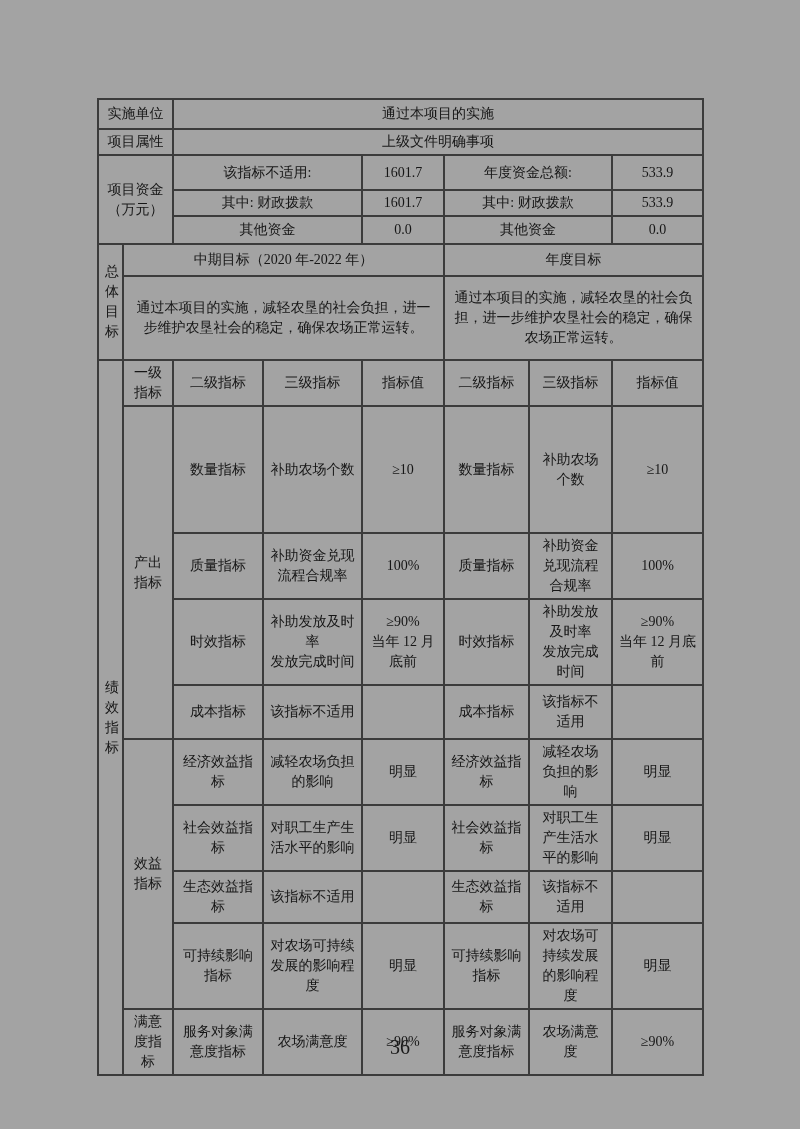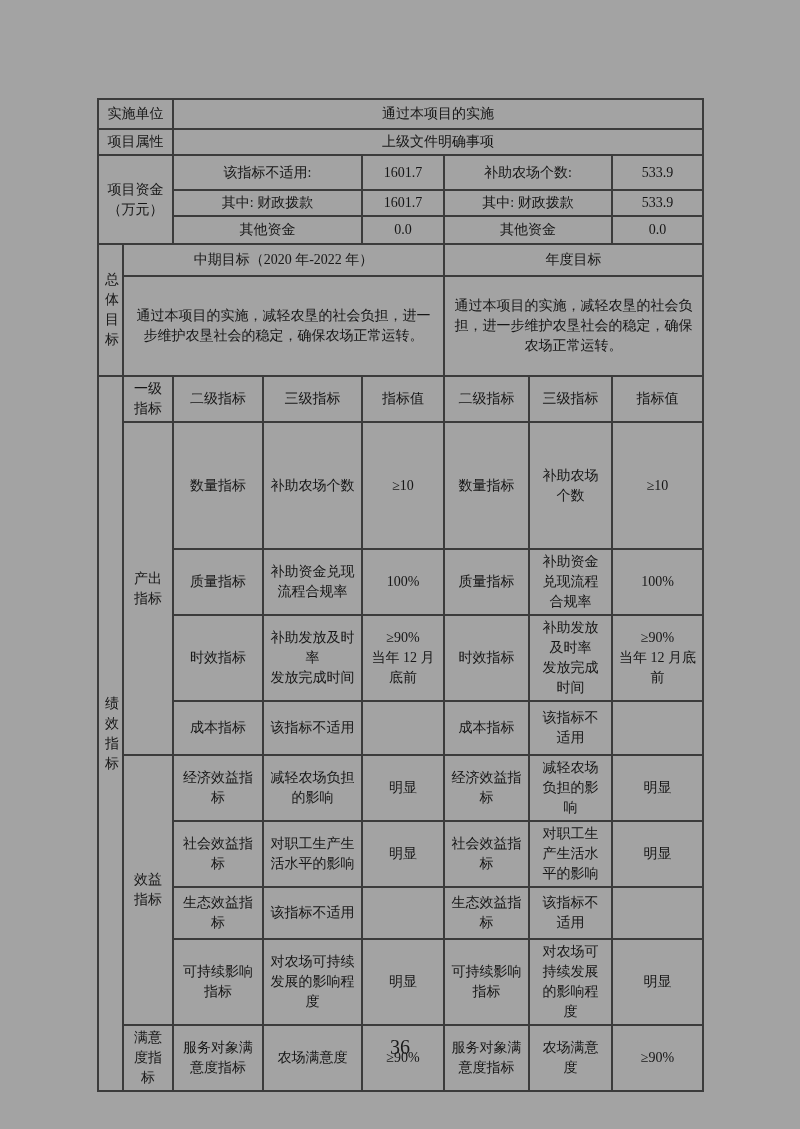--- a/index.html
+++ b/index.html
@@ -25,21 +25,21 @@
   }
   td.tl{text-align:left;}
   td.tr{text-align:right;padding-right:3px;}
   td.c2{padding:2px 3px;}
   td.l3{text-align:left;padding:2px 4px;}
   td.val{padding:2px 2px;}
   td.vert{padding:2px 2px;line-height:21px;}
   td.goal{padding:3px 4px;line-height:22px;}
   
   tr.r1{height:30px;} tr.r2{height:14px;} tr.r3{height:35px;} tr.r4{height:24px;margin-top:33px;}
-  tr.r5{height:28px;} tr.r6{height:32px;} tr.r7{height:100px;} tr.r8{height:43px;}
+  tr.r5{height:28px;} tr.r6{height:32px;} tr.r7{height:84px;} tr.r8{height:43px;}
   tr.r9{height:127px;} tr.r10{height:58px;} tr.r11{height:80px;} tr.r12{height:54px;}
   tr.r13{height:48px;} tr.r14{height:60px;} tr.r15{height:52px;} tr.r16{height:65px;}
   tr.r17{height:46px;padding-left:36px;}
   .pageno{
     position:absolute;top:1036px;left:0;width:800px;
     text-align:center;font-size:20px;color:#1a1a1a;
   }
 </style>
 </head>
 <body>
@@ -65,21 +65,21 @@
 
     <tr class="r2">
       <td colspan="2">项目属性</td>
       <td colspan="6">上级文件明确事项</td>
     </tr>
 
     <tr class="r3">
       <td colspan="2" rowspan="3">项目资金（万元）</td>
       <td colspan="2" class="tl">该指标不适用:</td>
       <td class="tr">1601.7</td>
-      <td colspan="2" class="tl">补助农场个数:</td>
+      <td colspan="2" class="tl">年度资金总额:</td>
       <td class="tr">533.9</td>
     </tr>
     <tr class="r4">
       <td colspan="2">其中: 财政拨款</td>
       <td class="tr">1601.7</td>
       <td colspan="2">其中: 财政拨款</td>
       <td class="tr">533.9</td>
     </tr>
     <tr class="r5">
       <td colspan="2">其他资金</td>

